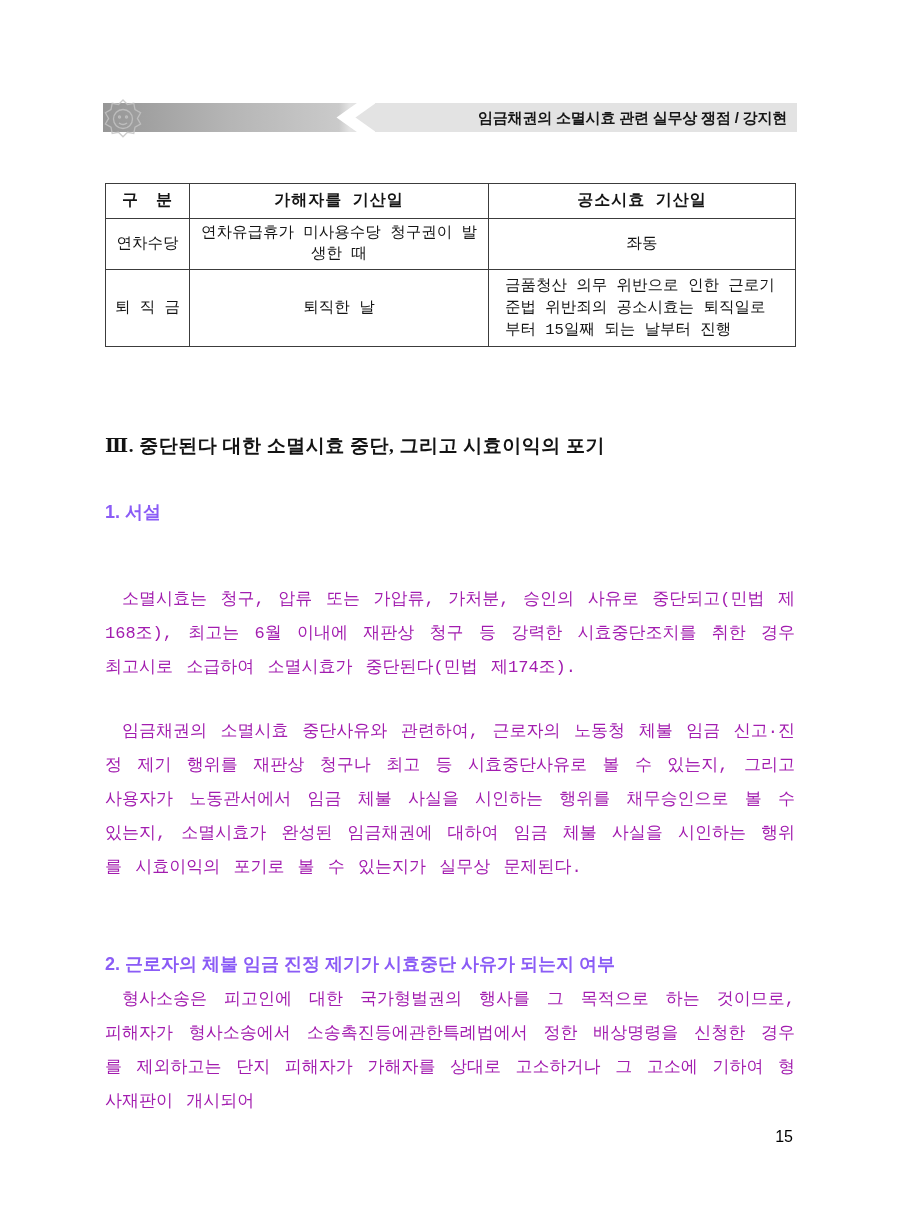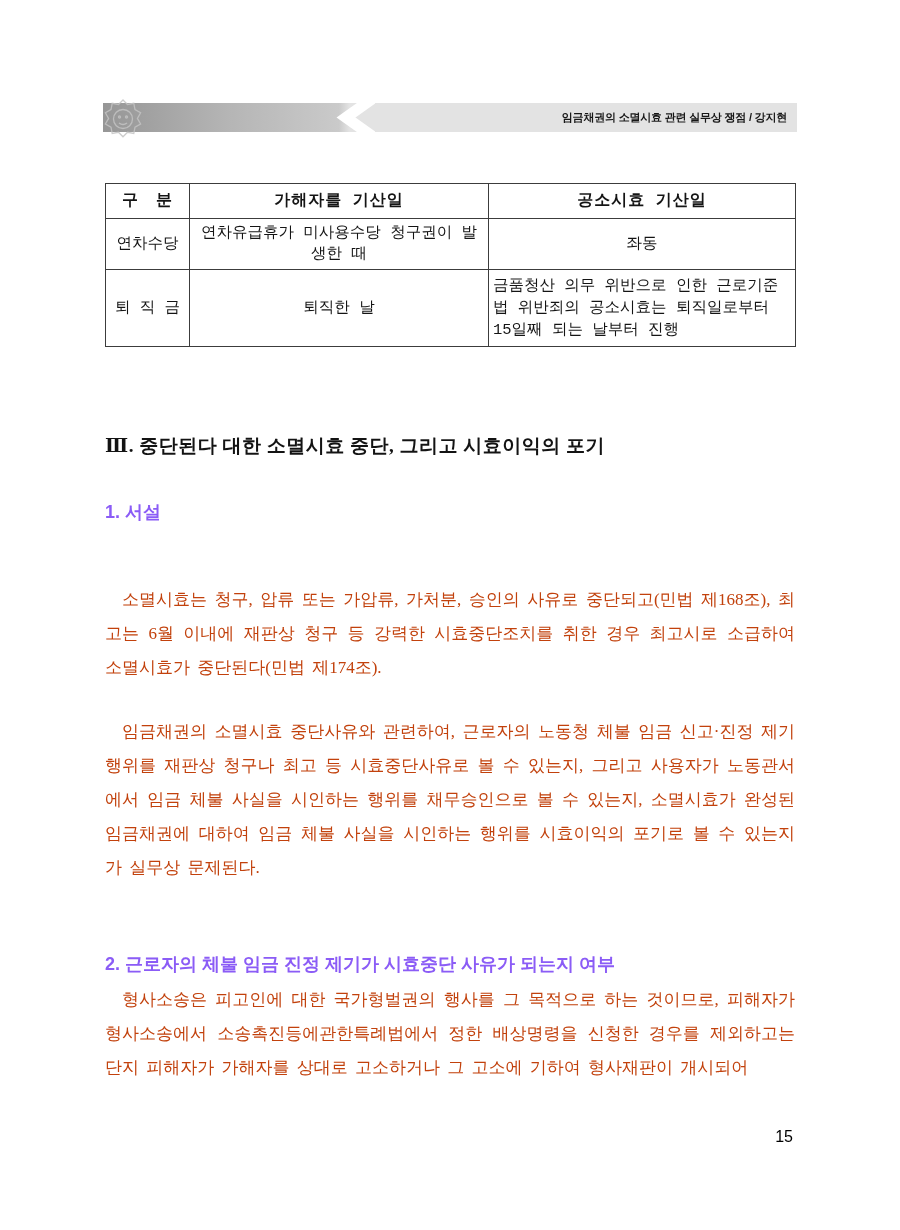--- a/index.html
+++ b/index.html
@@ -24,21 +24,21 @@
     position: absolute;
     left: 233px; top: 0;
     width: 40px; height: 29px;
   }
   .header-title {
     position: absolute;
     right: 10px; top: 0;
     height: 29px;
     line-height: 29px;
     font-family: "Liberation Sans", "DejaVu Sans", sans-serif;
-    font-size: 11px;
+    font-size: 15px;
     font-weight: bold;
     color: #161616;
     letter-spacing: -0.2px;
     white-space: nowrap;
   }
   .seal-emblem {
     position: absolute;
     left: 100px; top: 97px;
     width: 46px; height: 46px;
     opacity: 0.85;
@@ -69,21 +69,21 @@
     height: 26px;
     font-size: 16px;
     font-weight: bold;
     letter-spacing: 1px;
   }
   .doc-table td.row1 { height: 40px; }
   .doc-table td.row2 { height: 60px; }
   .doc-table td.left-cell {
     text-align: left;
     line-height: 22px;
-    padding: 5px 4px;
+    padding: 5px 16px;
   }
 
   
   .heading-iii {
     position: absolute;
     left: 105px; top: 433px;
     width: 690px;
     font-family: "Liberation Serif", "DejaVu Serif", serif;
     font-size: 19px;
     font-weight: bold;
@@ -98,27 +98,27 @@
     font-size: 18px;
     font-weight: bold;
     color: #8b5cf6;
   }
   .sub-heading.s1 { top: 500px; }
   .sub-heading.s2 { top: 952px; }
   .para {
     position: absolute;
     left: 105px;
     width: 690px;
-    font-family: Liberation Serif, serif;
+    font-family: Liberation Mono, monospace;
     font-size: 17px;
     line-height: 34px;
     text-align: justify;
     text-indent: 1em;
     word-spacing: 3px;
-    color: #c2410c;
+    color: #a21caf;
   }
   .para.p1 { top: 566px; }
   .para.p2 { top: 698px; }
   .para.p3 { top: 966px; }
 
   .page-number {
     position: absolute;
     right: 107px; top: 1128px;
     font-family: "Liberation Sans", "DejaVu Sans", sans-serif;
     font-size: 16px;

